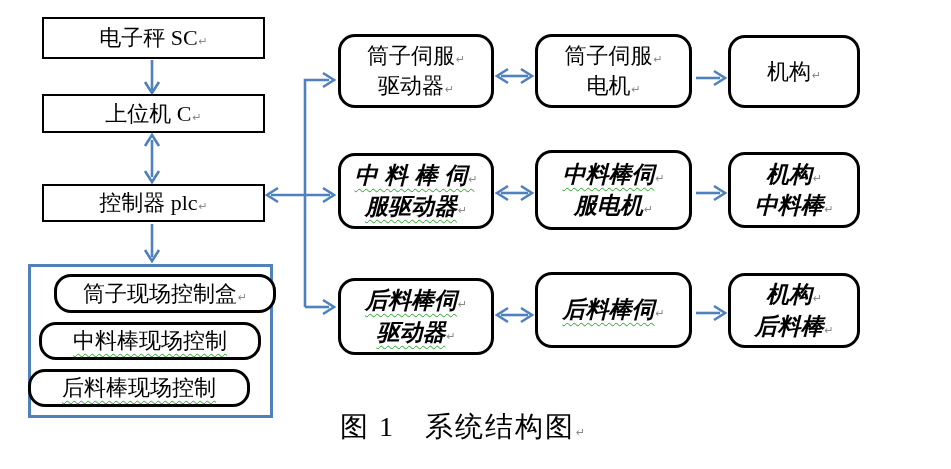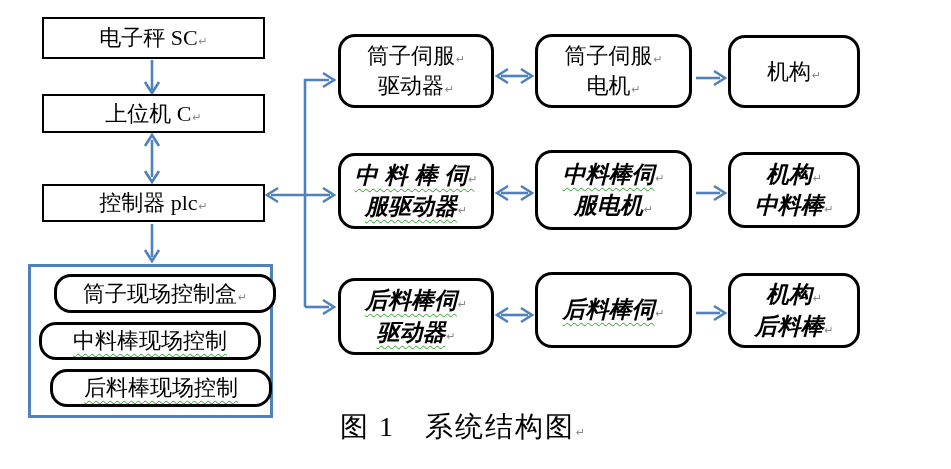--- a/index.html
+++ b/index.html
@@ -120,21 +120,21 @@
 <div class="panel" style="left:28px;top:264px;width:239px;height:148px;"></div>
 
 <div class="box thick" style="left:23px;top:274px;width:216px;height:33px;margin-left:31px;">
   <span class="line"><span>筒子现场控制盒</span><span class="pmark">↵</span></span>
 </div>
 
 <div class="box thick" style="left:39px;top:322px;width:216px;height:32px;">
   <span class="line squiggle">中料棒现场控制</span>
 </div>
 
-<div class="box thick" style="left:50px;top:369px;width:216px;height:32px;">
+<div class="box thick" style="left:28px;top:369px;width:216px;height:32px;">
   <span class="line squiggle">后料棒现场控制</span>
 </div>
 
 <div class="box thick" style="left:338px;top:34px;width:150px;height:68px;">
   <span class="line"><span>筒子伺服</span><span class="pmark">↵</span></span>
   <span class="line"><span>驱动器</span><span class="pmark">↵</span></span>
 </div>
 
 <div class="box thick" style="left:535px;top:34px;width:151px;height:68px;">
   <span class="line"><span>筒子伺服</span><span class="pmark">↵</span></span>

